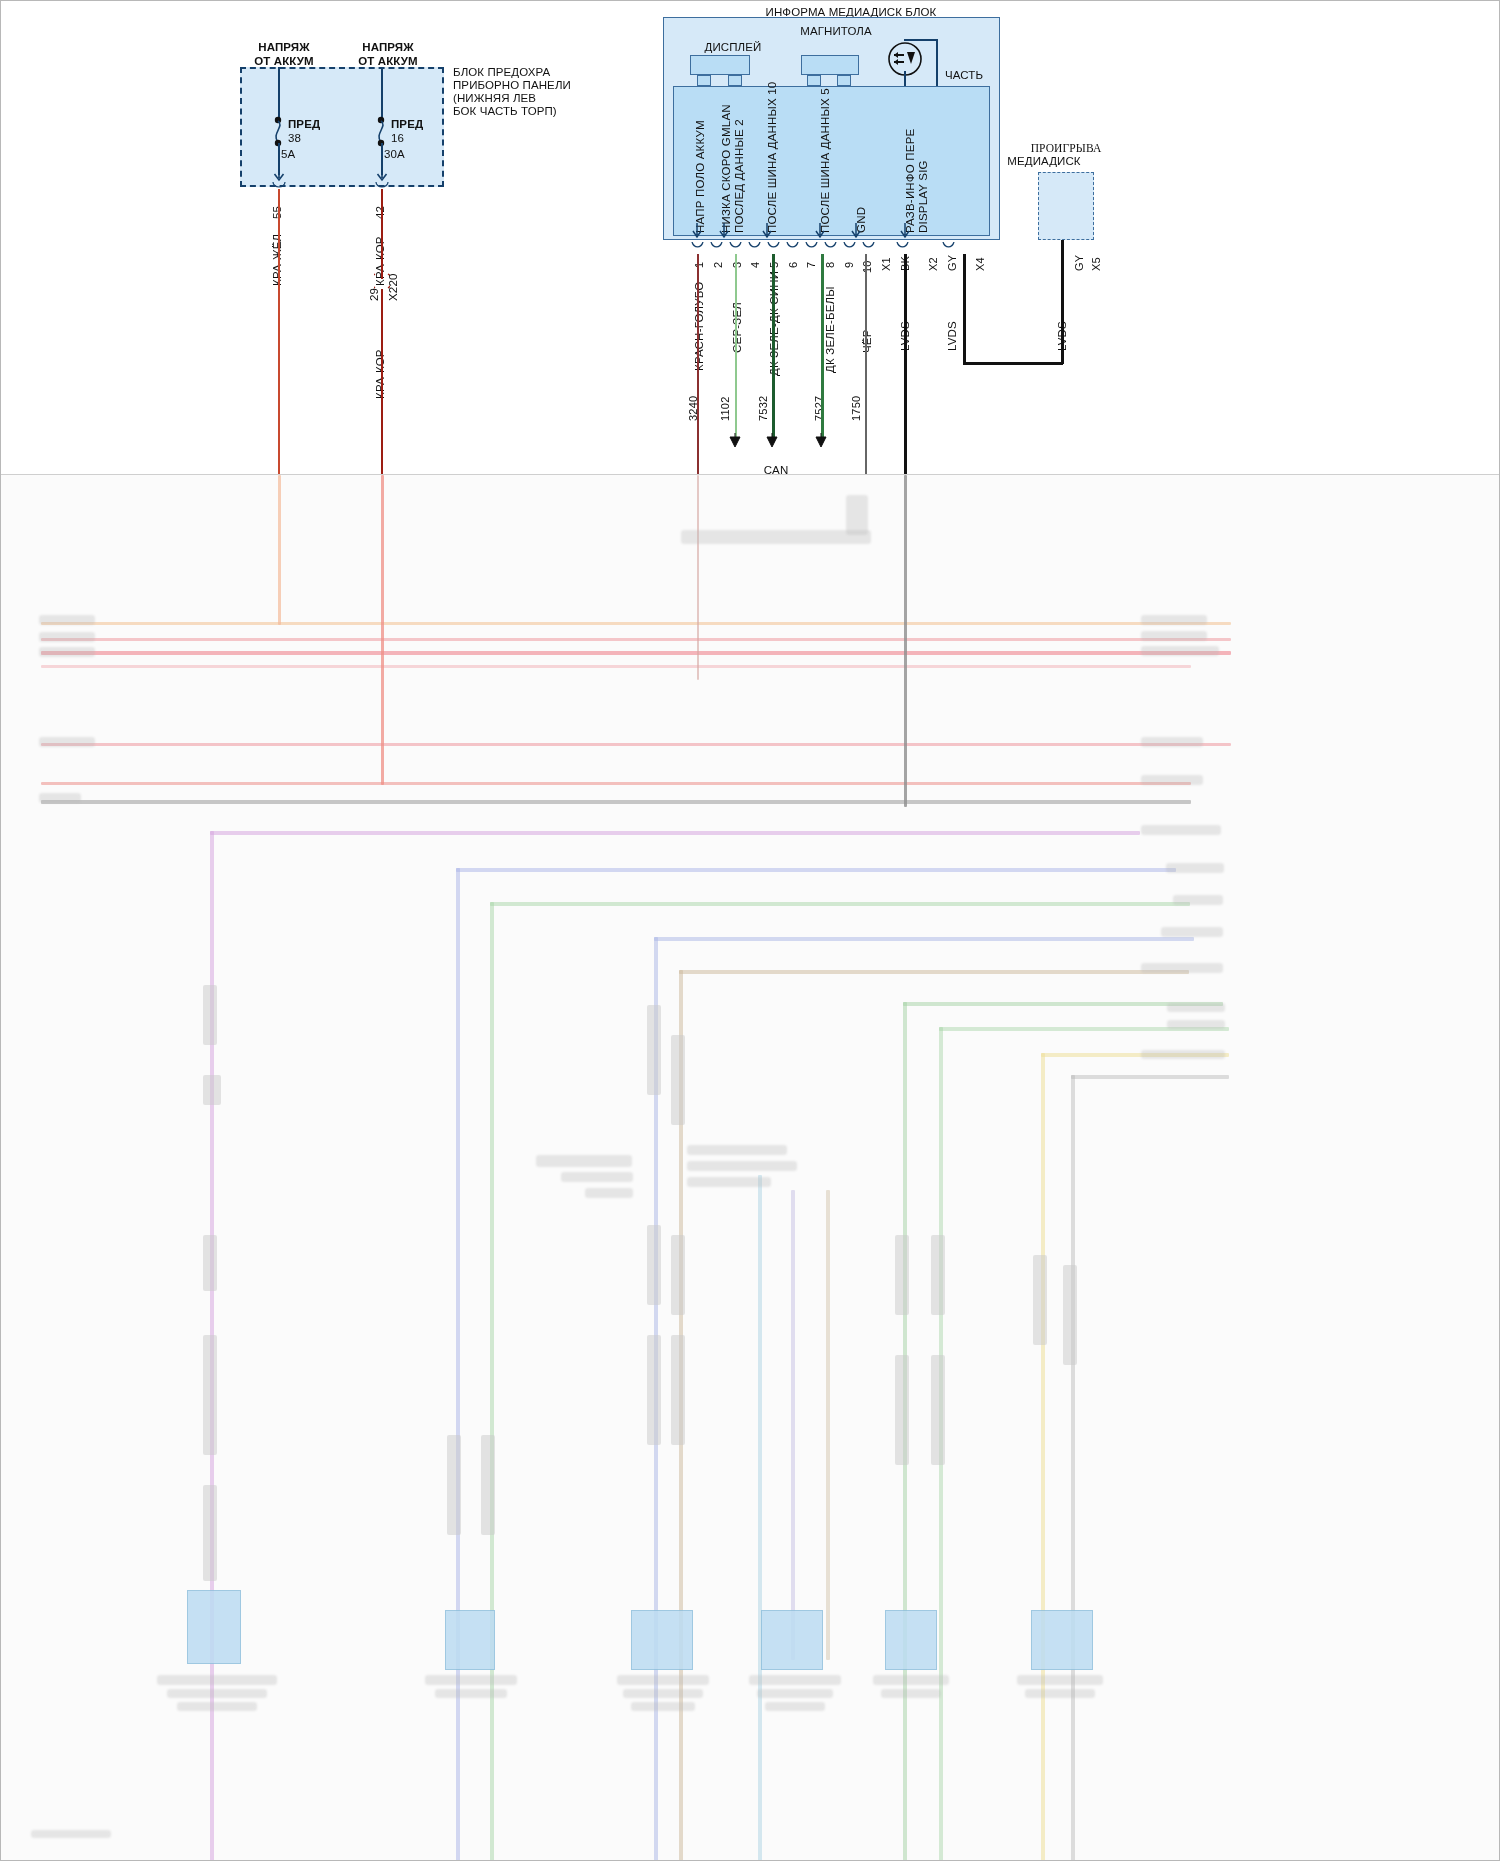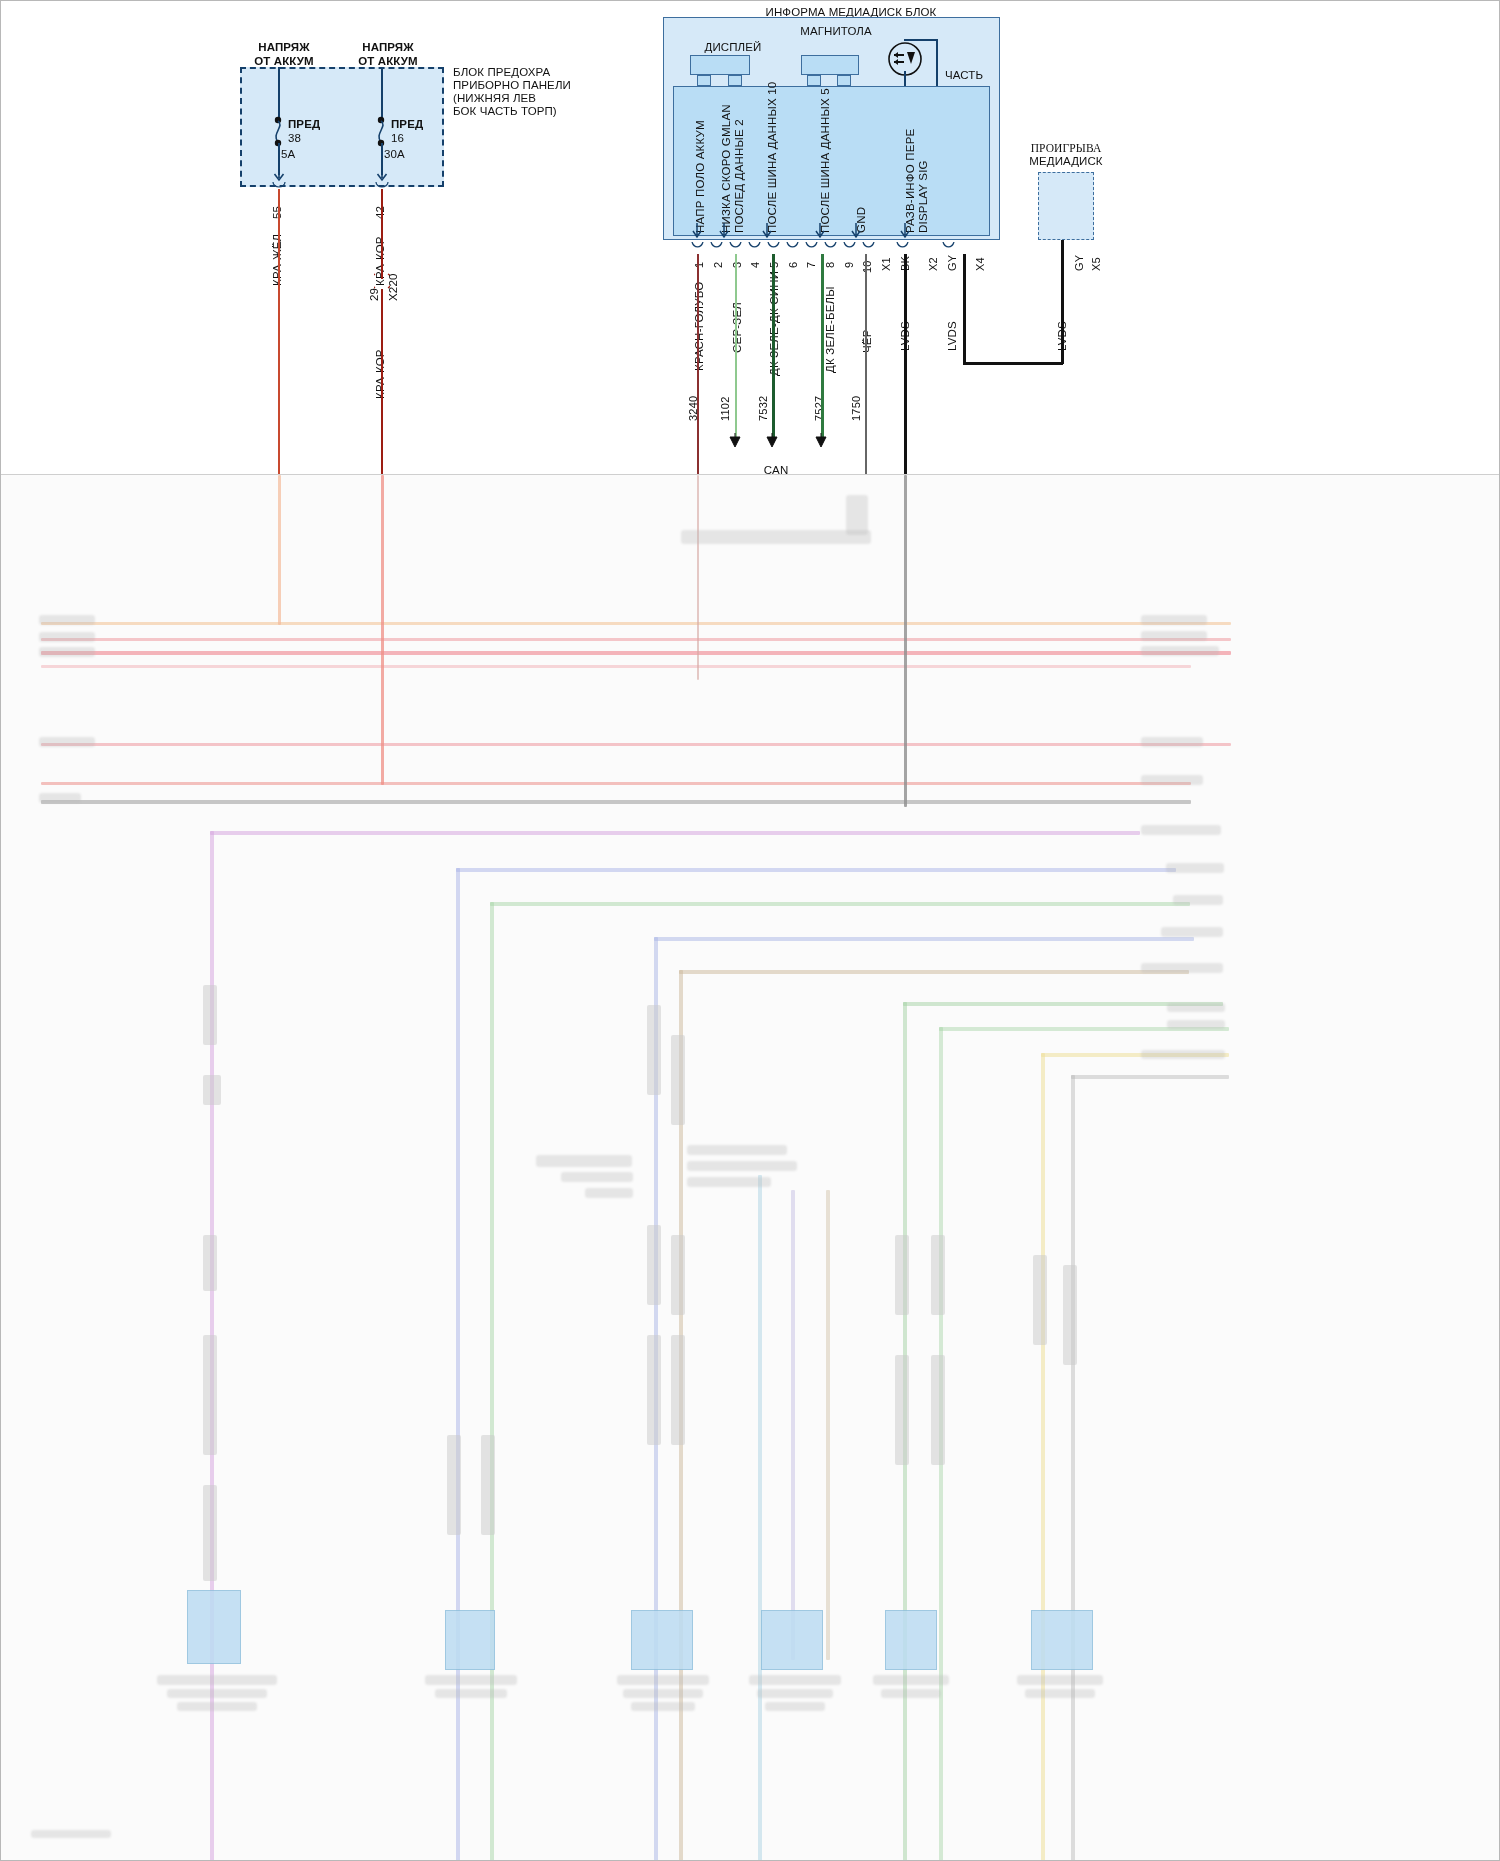--- a/index.html
+++ b/index.html
@@ -231,21 +231,21 @@
   </svg>
   <div class="lbl c" style="left:740px;top:463px;width:70px;">CAN</div>
 
   <svg style="position:absolute;left:852px;top:488px;" width="24" height="26">
     <circle cx="12" cy="4" r="3.5" fill="#111"></circle>
     <path d="M12 7 L12 14" stroke="#111" stroke-width="1.6"></path>
     <path d="M4 14 L20 14 M6.5 18 L17.5 18 M9 22 L15 22" stroke="#111" stroke-width="1.5"></path>
   </svg>
 
   <div class="lbl c" style="left:1010px;top:141px;width:110px;font-family:Liberation Serif, serif;">ПРОИГРЫВА</div>
-  <div class="lbl c" style="left:1010px;top:154px;width:110px;">МЕДИАДИСК</div>
+  <div class="lbl c" style="left:988px;top:154px;width:110px;">МЕДИАДИСК</div>
   <div id="mediadisc"></div>
 
   <div class="rail" style="left:0px;"></div>
   <div class="rail" style="right:0px;"></div>
 
   <div id="faded">
 
     <div class="fw" style="left:40px;top:147px;width:1190px;height:3px;background:#f3c79b;opacity:.6"></div>
     <div class="fw" style="left:40px;top:163px;width:1190px;height:3px;background:#f0a3a8;opacity:.6"></div>
     <div class="fw" style="left:40px;top:176px;width:1190px;height:4px;background:#ef8d96;opacity:.65"></div>

